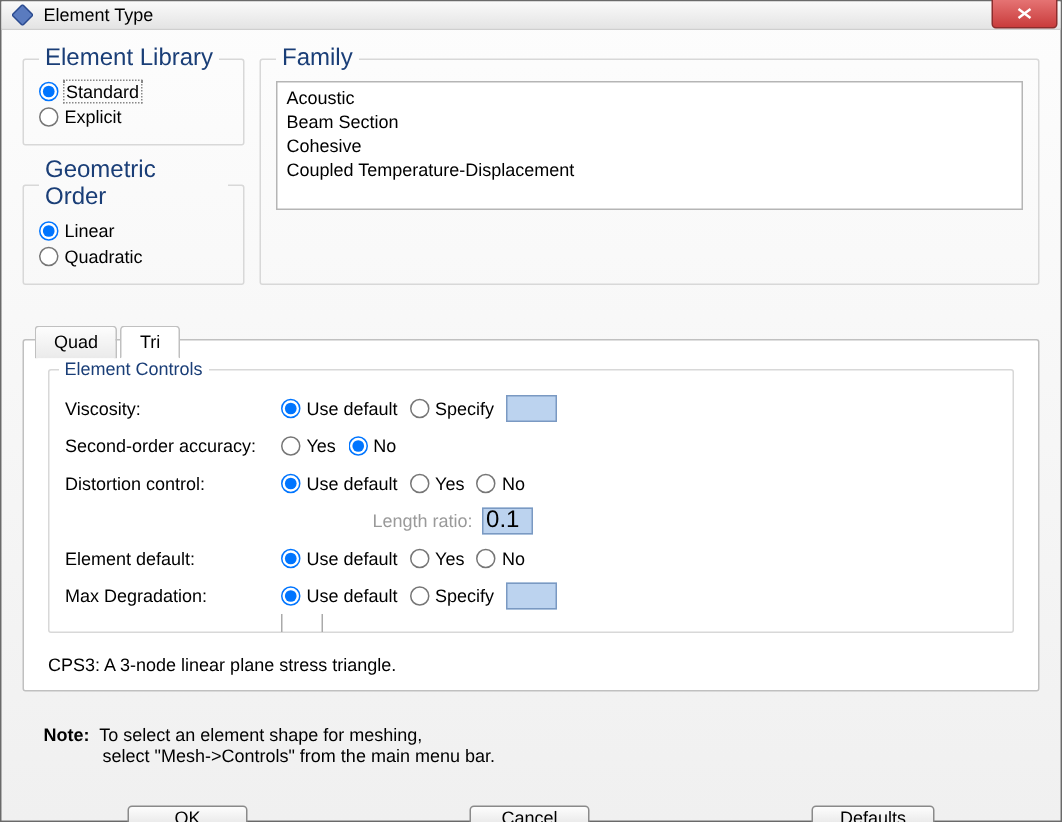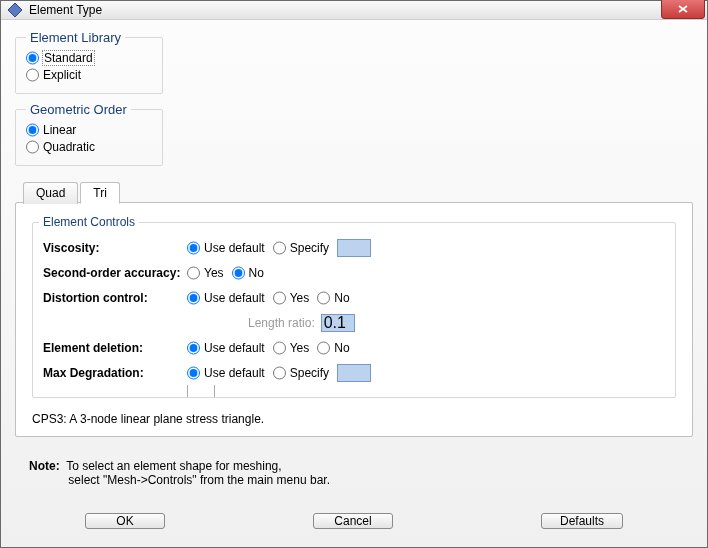--- a/index.html
+++ b/index.html
@@ -61,21 +61,21 @@
   }
   fieldset.group {
     border: 1px solid #d8d8d8;
     border-radius: 2px;
     padding: 6px 10px 8px 10px;
     margin: 0;
   }
   fieldset.group > legend {
     padding: 0 4px;
     color: #1a3e77;
-    font-size: 13px;
+    font-size: 16px;
   }
   .lib-box { width: 148px; }
   .geo-box { width: 148px; }
   .family-box {
     flex: 1;
   }
   .family-list {
     height: 86px;
     overflow-y: scroll;
     border: 1px solid #b5b5b5;
@@ -102,21 +102,21 @@
   }
   .tab {
     padding: 3px 12px;
     border: 1px solid #c0c0c0;
     border-bottom: none;
     background: linear-gradient(#fdfdfd,#eaeaea);
     border-radius: 3px 3px 0 0;
     margin-right: 2px;
     cursor: pointer;
     position: relative;
-    top: 2px;
+    top: 13px;
   }
   .tab.active {
     background: #fff;
     border-bottom: 1px solid #fff;
   }
   .tab-panel {
     border: 1px solid #c0c0c0;
     border-radius: 2px;
     background: #fff;
     padding: 12px 14px 10px 14px;
@@ -140,21 +140,20 @@
     overflow-y: scroll;
     padding: 6px 10px;
   }
   .control-row {
     display: flex;
     align-items: center;
     height: 25px;
   }
   .control-label {
     width: 144px;
-    font-weight: bold;
   }
   .num-input {
     width: 34px;
     height: 18px;
     border: 1px solid #7a99c2;
     background: #bcd3ef;
     font-size: 16px;
     padding: 0 2px;
   }
   .disabled-label { color: #9a9a9a; }
@@ -227,20 +226,29 @@
             <input type="radio" name="geo" checked="" style="">
             <span>Linear</span>
           </label>
           <label class="radio-row">
             <input type="radio" name="geo" style="">
             <span>Quadratic</span>
           </label>
         </fieldset>
       </div>
 
+      <fieldset class="group family-box">
+        <legend>Family</legend>
+        <div class="family-list">
+          <div class="family-item">Acoustic</div>
+          <div class="family-item">Beam Section</div>
+          <div class="family-item">Cohesive</div>
+          <div class="family-item">Coupled Temperature-Displacement</div>
+        </div>
+      </fieldset>
     </div>
 
     <div class="tabs-container">
       <div class="tab-strip">
         <div class="tab">Quad</div>
         <div class="tab active">Tri</div>
       </div>
       <div class="tab-panel">
         <fieldset class="ec-group">
           <legend>Element Controls</legend>
@@ -286,21 +294,21 @@
                   <span>No</span>
                 </label>
             </div>
 
             <div class="control-row indent">
               <span class="disabled-label" style="margin-right:6px">Length ratio:</span>
               <input class="num-input" value="0.1" style="">
             </div>
 
             <div class="control-row">
-              <span class="control-label">Element deletion:</span>
+              <span class="control-label">Element default:</span>
               <label class="radio-row">
                   <input type="radio" name="ed" checked="" style="">
                   <span>Use default</span>
                 </label>
               <label class="radio-row">
                   <input type="radio" name="ed" style="">
                   <span>Yes</span>
                 </label>
               <label class="radio-row">
                   <input type="radio" name="ed" style="">

